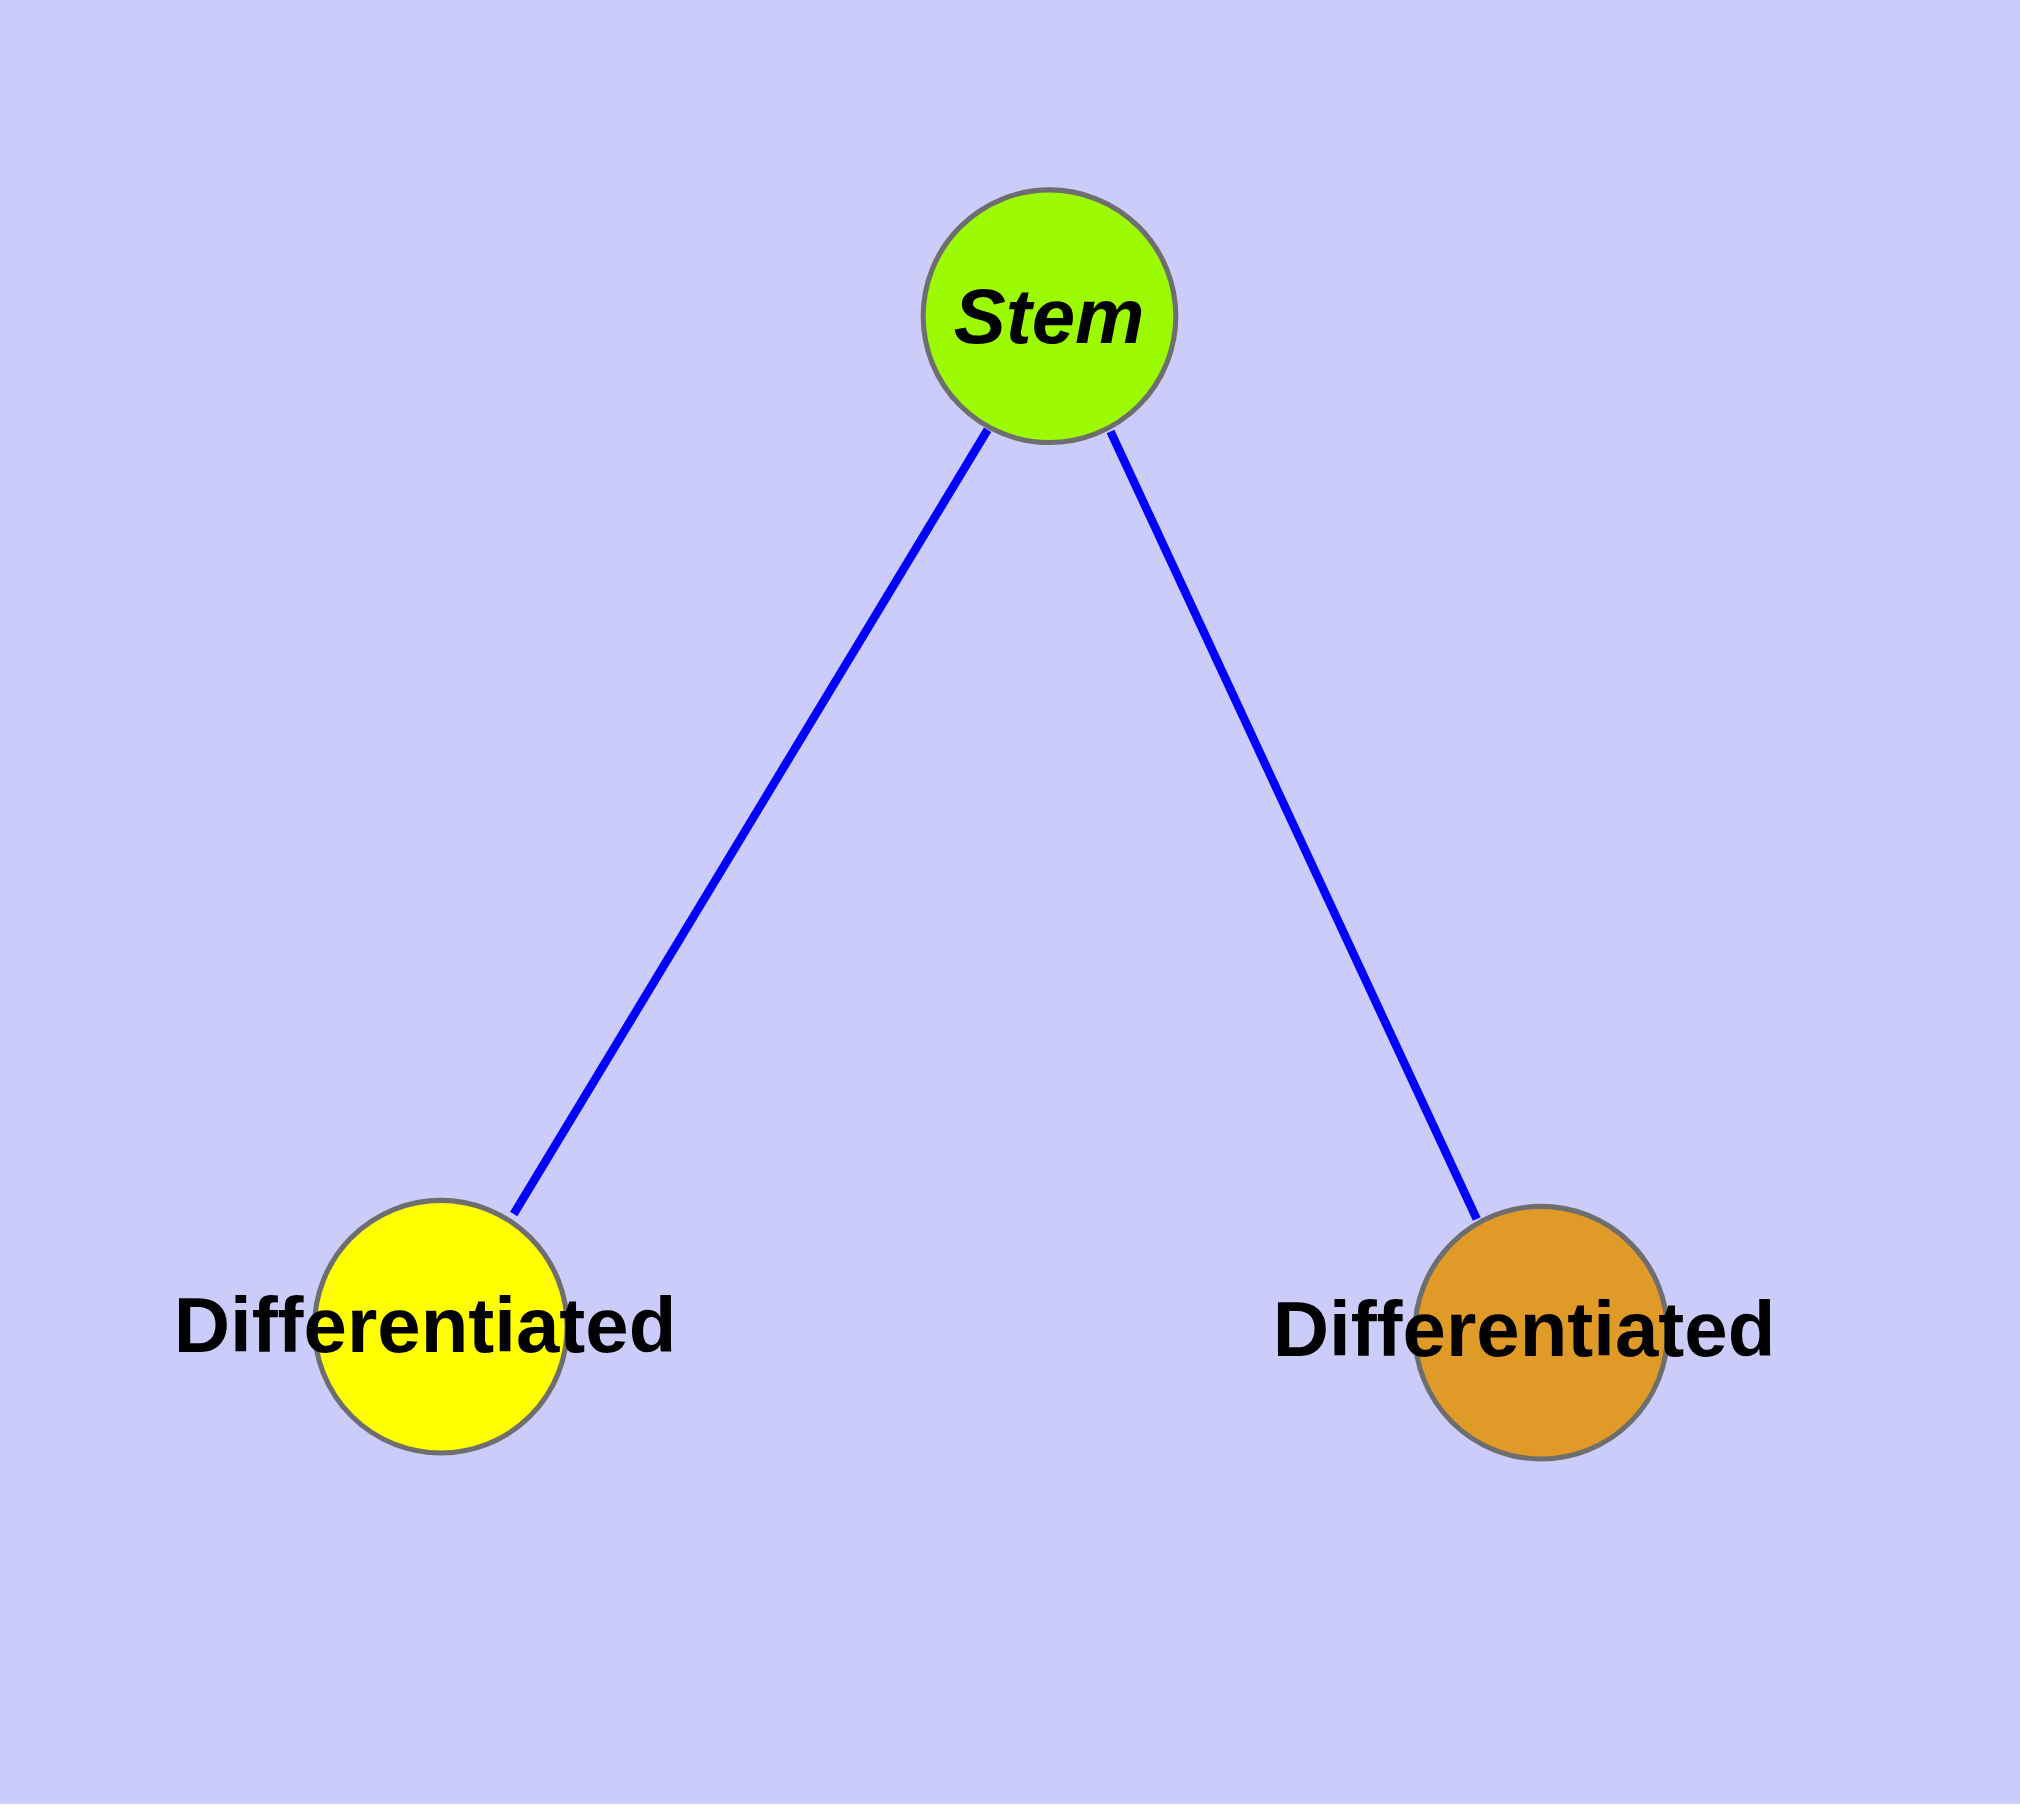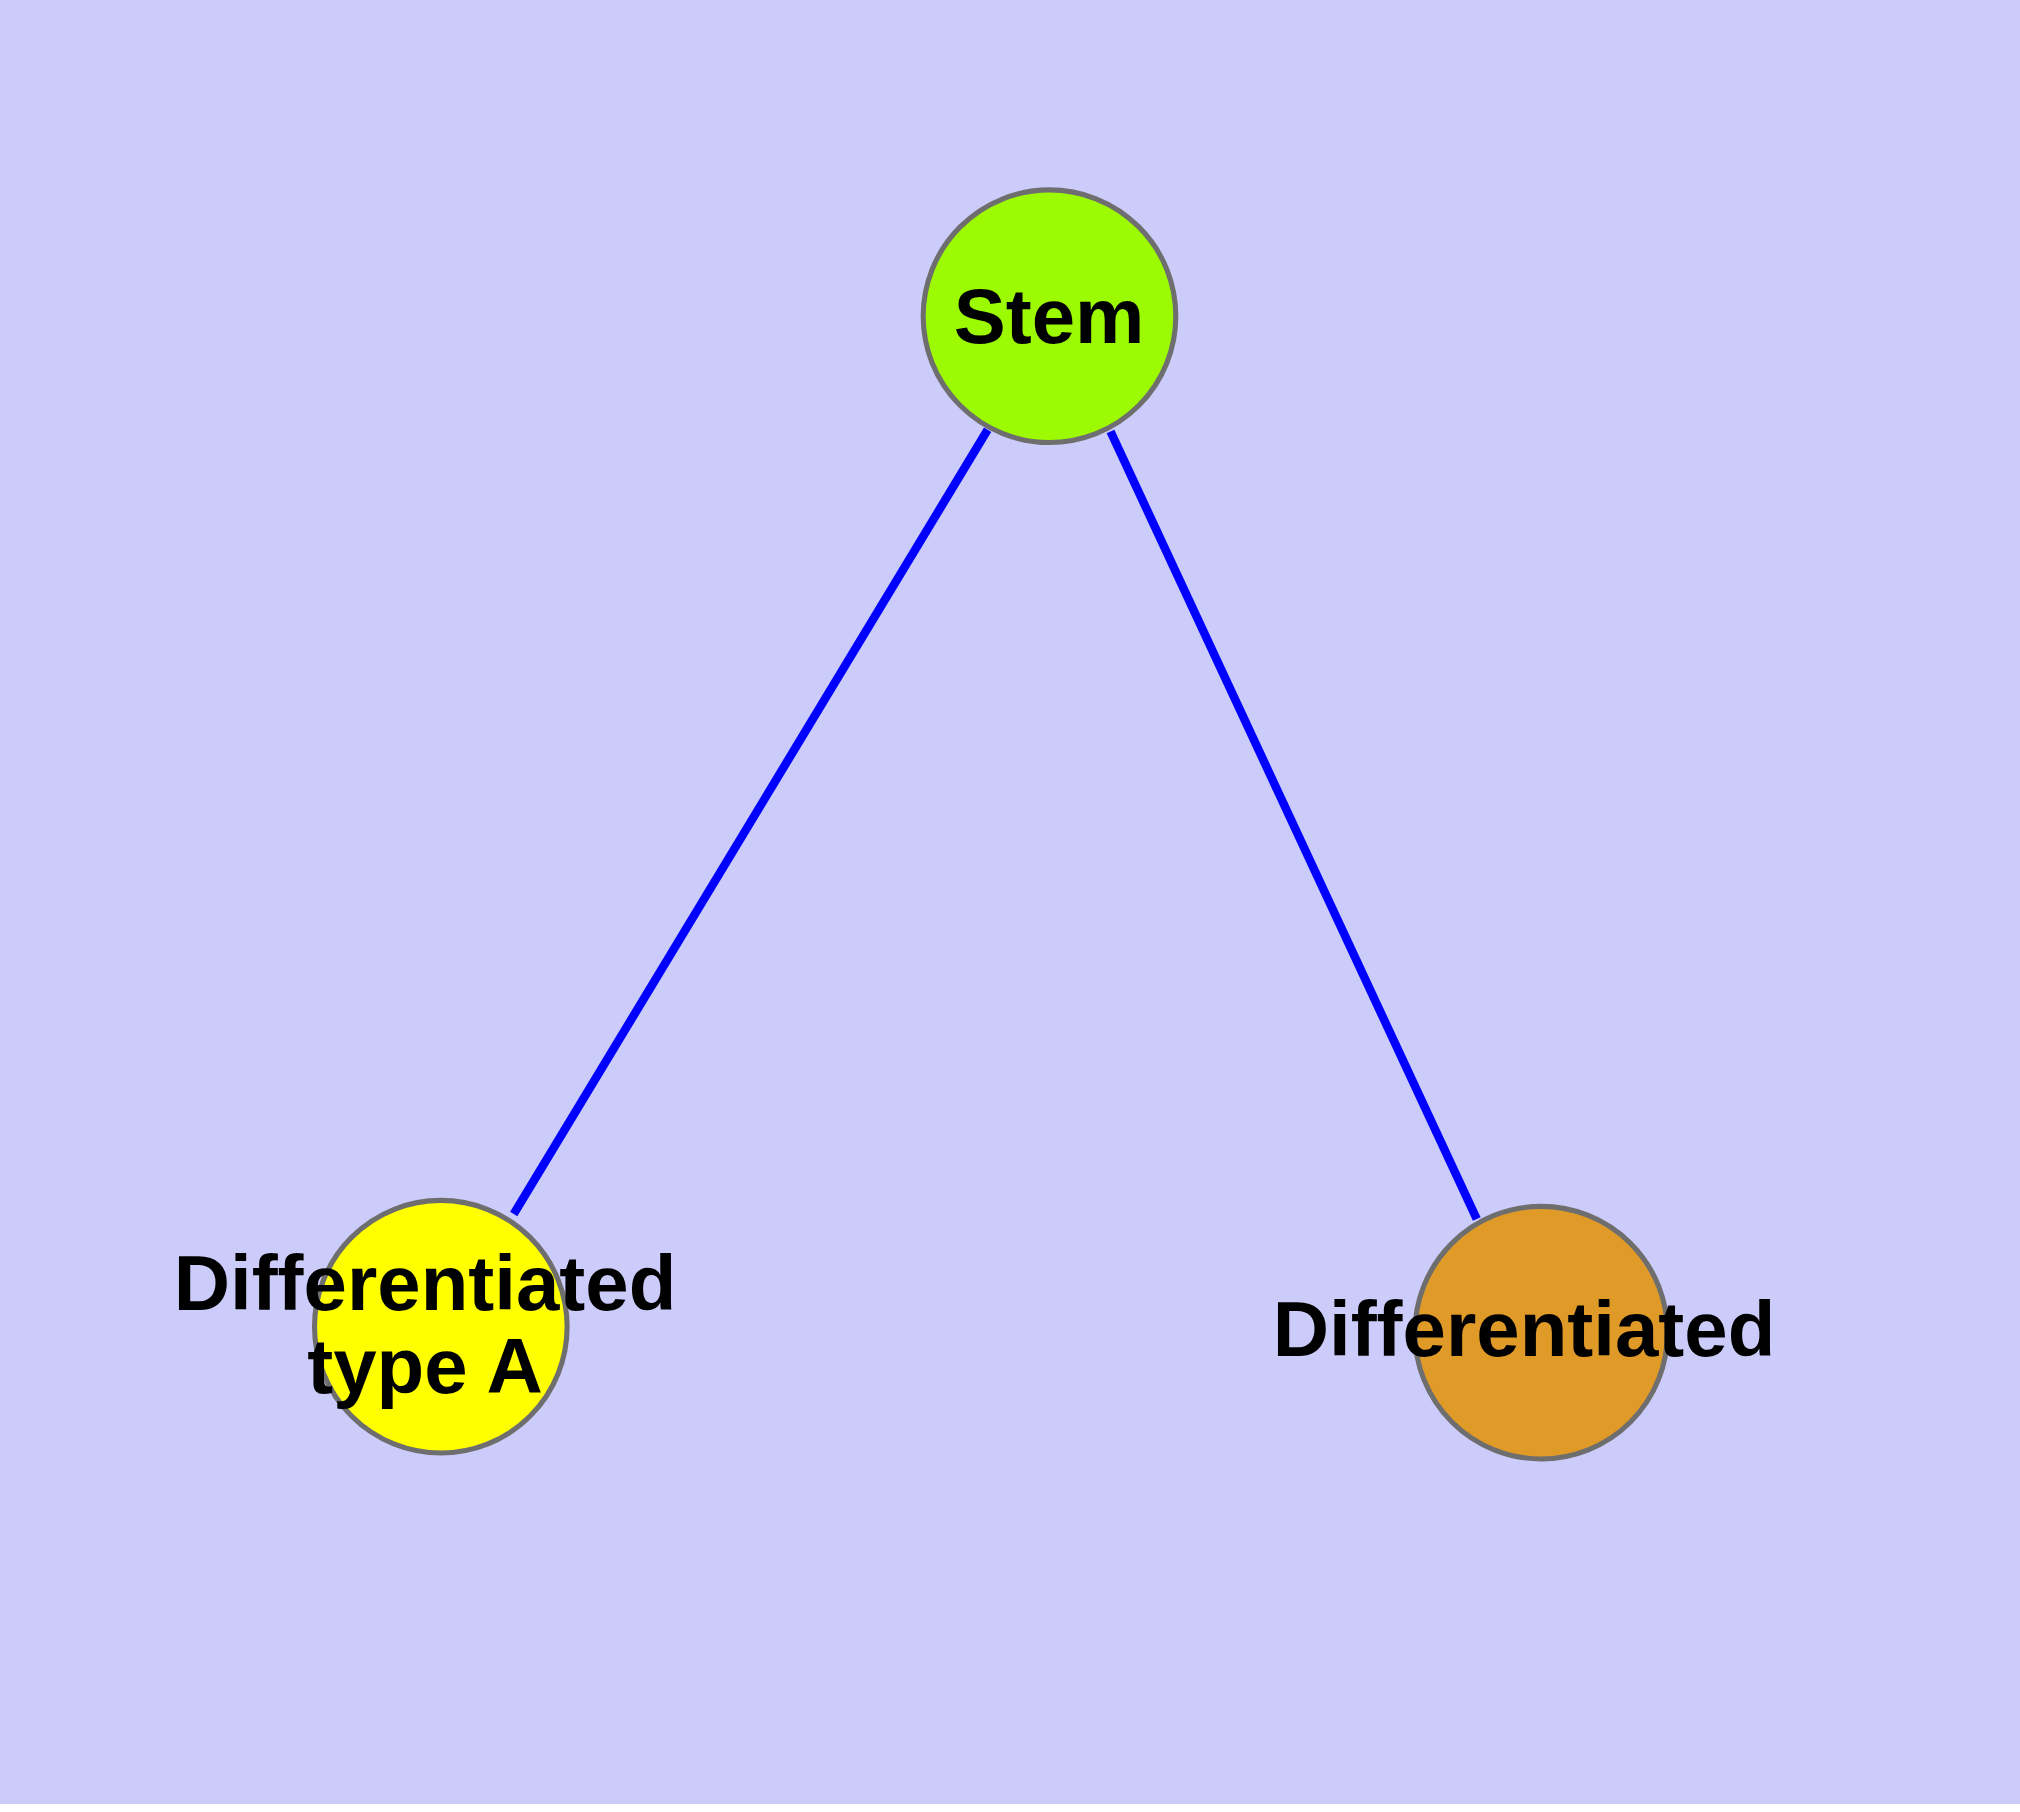--- a/index.html
+++ b/index.html
@@ -40,20 +40,21 @@
     line-height: 1.06;
     white-space: pre;
     pointer-events: none;
     font-family: "Liberation Sans", sans-serif;
   }
   .label-stem {
     font-size: 78px;
     left: 1049px;
     top: 316px;
     transform: translate(-50%, -50%);
+    font-style: italic;
   }
   .label-a {
     font-size: 78px;
     left: 425px;
     top: 1325px;
     transform: translate(-50%, -50%);
   }
   .label-b {
     font-size: 78px;
     left: 1524px;
@@ -75,19 +76,19 @@
       </g>
       <g>
         <circle cx="1238" cy="373" r="149" fill="#9cfa02" stroke="#6e6e6e" stroke-width="6"></circle>
         <circle cx="520" cy="1565" r="149" fill="#ffff00" stroke="#6e6e6e" stroke-width="6"></circle>
         <circle cx="1818" cy="1572" r="149" fill="#e09a28" stroke="#6e6e6e" stroke-width="6"></circle>
       </g>
     </svg>
 
     <div class="node-label label-stem" style="color: rgb(0, 0, 0);"><span>Stem</span></div>
 
-    <div class="node-label label-a" style="color: rgb(0, 0, 0);"><span>Differentiated</span><br><span>type A</span></div>
+    <div class="node-label label-a" style="color: rgb(0, 0, 0);"><span>Differentiated</span><br></div>
 
     <div class="node-label label-b" style="color: rgb(0, 0, 0);"><span>Differentiated</span><br></div>
 
   </div>
 </div>
 
 
 </body></html>

